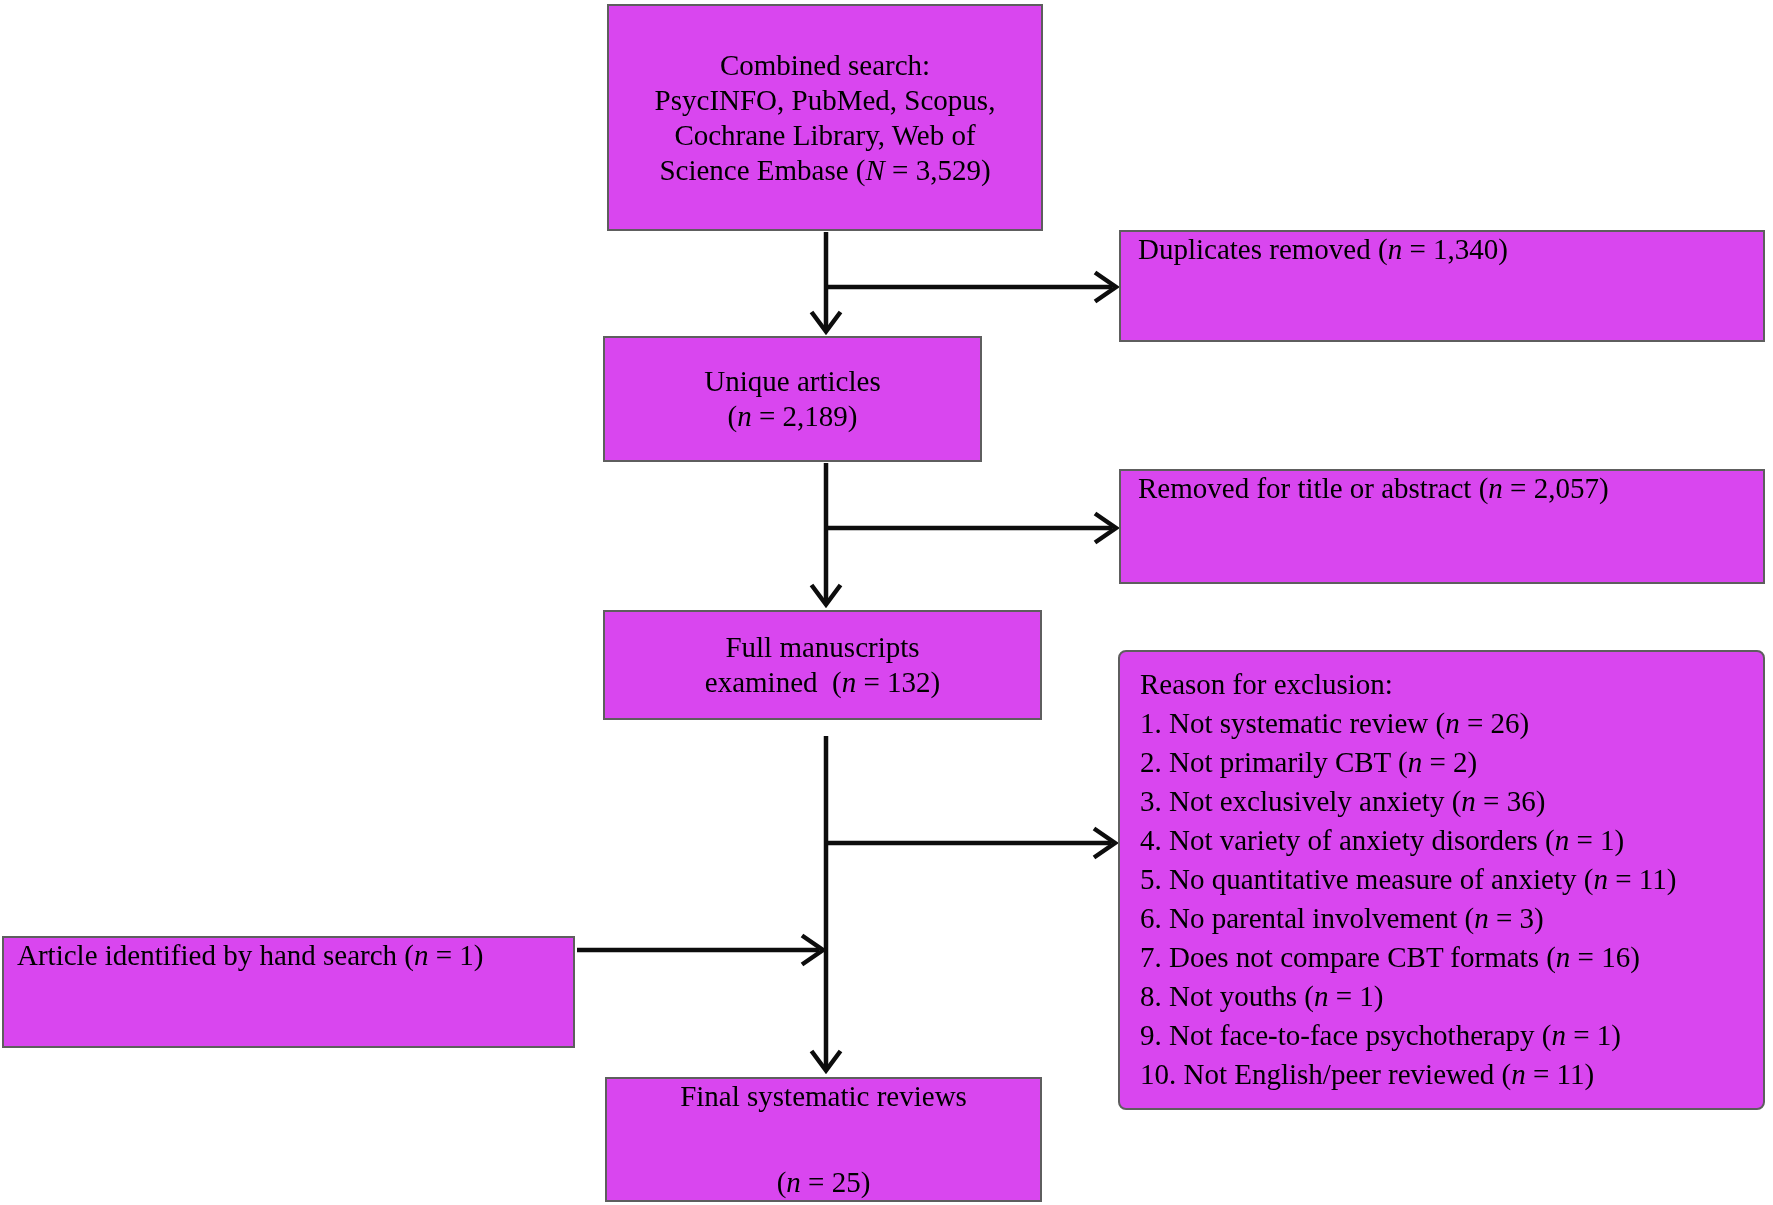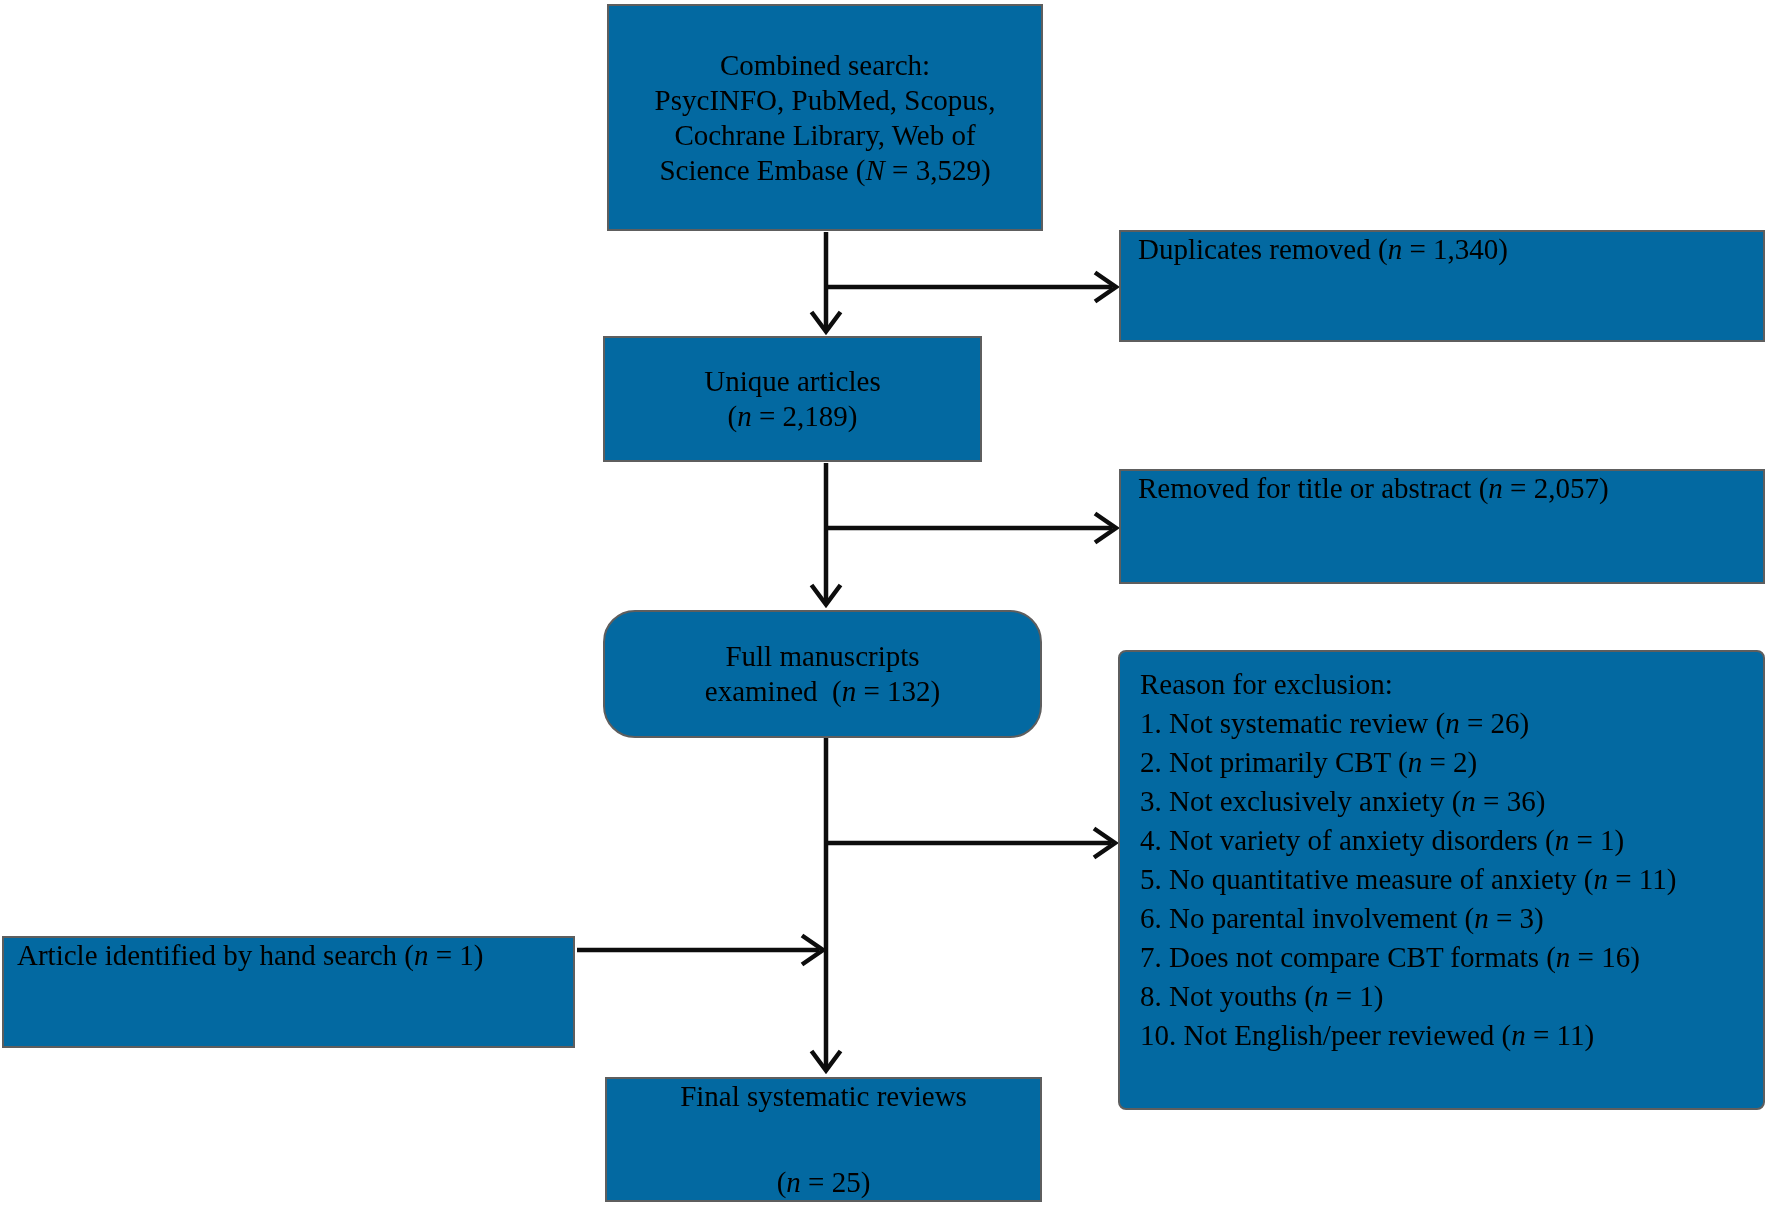--- a/index.html
+++ b/index.html
@@ -4,35 +4,35 @@
 <style>
   html,body{margin:0;padding:0;background:var(--bg,#fff);}
   .canvas{
     position:relative;width:1773px;height:1205px;background:var(--bg,#fff);
     font-family:"Liberation Serif","DejaVu Serif",serif;color:var(--text,#000);
     overflow:hidden;
   }
   svg.arrows{position:absolute;left:0;top:0;width:1773px;height:1205px;}
   .arrow-line{stroke:var(--arrow,#0d0d0d);stroke-width:4.5;fill:none;stroke-linejoin:miter;stroke-miterlimit:10;}
   .box{
-    position:absolute;box-sizing:border-box;background:#0369a1;
+    position:absolute;box-sizing:border-box;background:#d946ef;
     border:2px solid var(--box-border,#5e5e5e);font-size:29px;line-height:35px;
   }
   .box.center{display:flex;flex-direction:column;justify-content:center;align-items:center;text-align:center;}
   .box.vleft{display:flex;text-align:left;}
   .line{white-space:pre-wrap;line-height:35px;}
   .reasons{padding:13px 14px 0 20px;border-radius:8px;}
   .reasons .line,.reason-line{line-height:39px;white-space:pre-wrap;}
   i{font-style:italic;}
   
   #box-combined{left:607px;top:4px;width:436px;height:227px;}
   #box-duplicates{left:1119px;top:230px;width:646px;height:112px;padding-left:17px;}
   #box-unique{left:603px;top:336px;width:379px;height:126px;}
   #box-removed{left:1119px;top:469px;width:646px;height:115px;padding-left:17px;}
-  #box-full{left:603px;top:610px;width:439px;height:128px;border-radius:32px;}
+  #box-full{left:603px;top:610px;width:439px;height:110px;}
   #box-reasons{left:1118px;top:650px;width:647px;height:460px;}
   #box-hand{left:2px;top:888px;width:573px;height:112px;padding-left:13px;margin-top:48px;}
   #box-final{left:605px;top:1077px;width:437px;height:125px;justify-content:space-between;}
 </style>
 </head>
 <body>
 
 <div class="canvas">
 
   <svg class="arrows" viewBox="0 0 1773 1205">
@@ -88,20 +88,21 @@
     <div class="line">Reason for exclusion:</div>
     <div>
         <div class="reason-line">1. Not systematic review (<i>n</i> = 26)</div>
         <div class="reason-line">2. Not primarily CBT (<i>n</i> = 2)</div>
         <div class="reason-line">3. Not exclusively anxiety (<i>n</i> = 36)</div>
         <div class="reason-line">4. Not variety of anxiety disorders (<i>n</i> = 1)</div>
         <div class="reason-line">5. No quantitative measure of anxiety (<i>n</i> = 11)</div>
         <div class="reason-line">6. No parental involvement (<i>n</i> = 3)</div>
         <div class="reason-line">7. Does not compare CBT formats (<i>n</i> = 16)</div>
         <div class="reason-line">8. Not youths (<i>n</i> = 1)</div>
+        <div class="reason-line">9. Not face-to-face psychotherapy (<i>n</i> = 1)</div>
         <div class="reason-line">10. Not English/peer reviewed (<i>n</i> = 11)</div>
       </div>
   </div>
 
   <div id="box-hand" class="box vleft">
     <div class="line">Article identified by hand search (<i>n</i> = 1)</div>
   </div>
 
   <div id="box-final" class="box center">
     <div class="line">Final systematic reviews</div>

